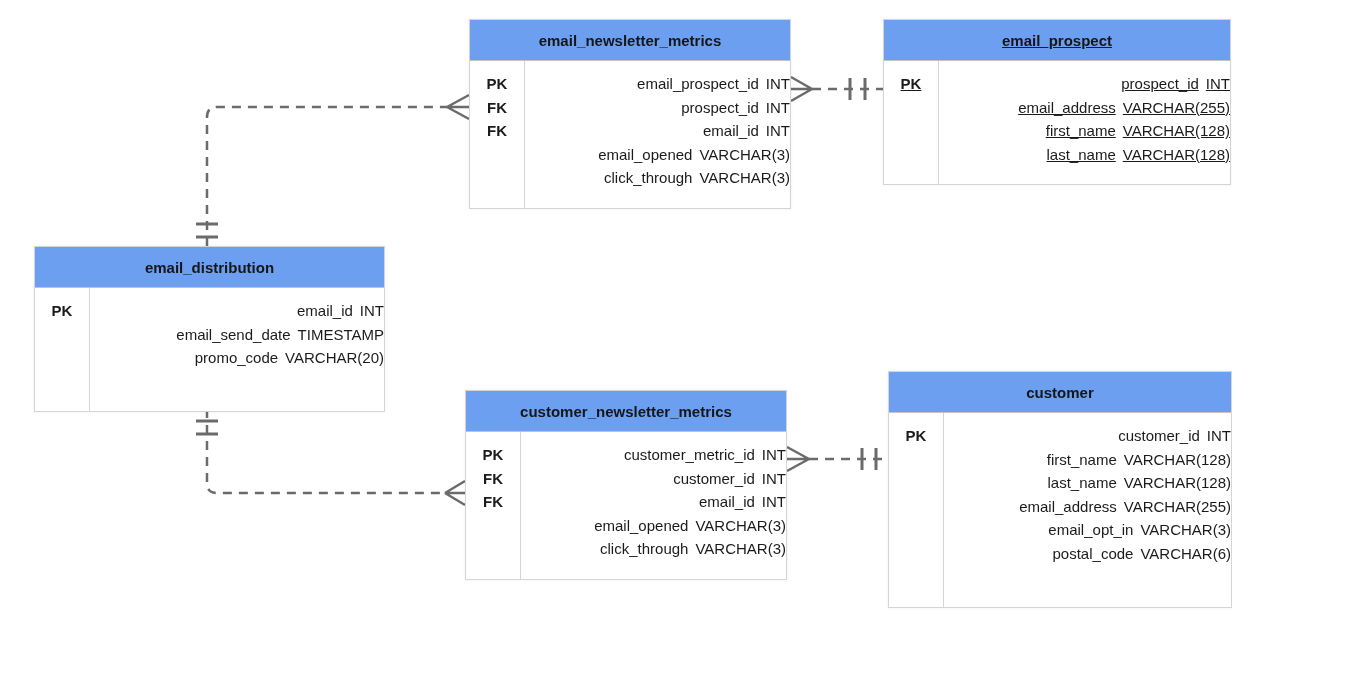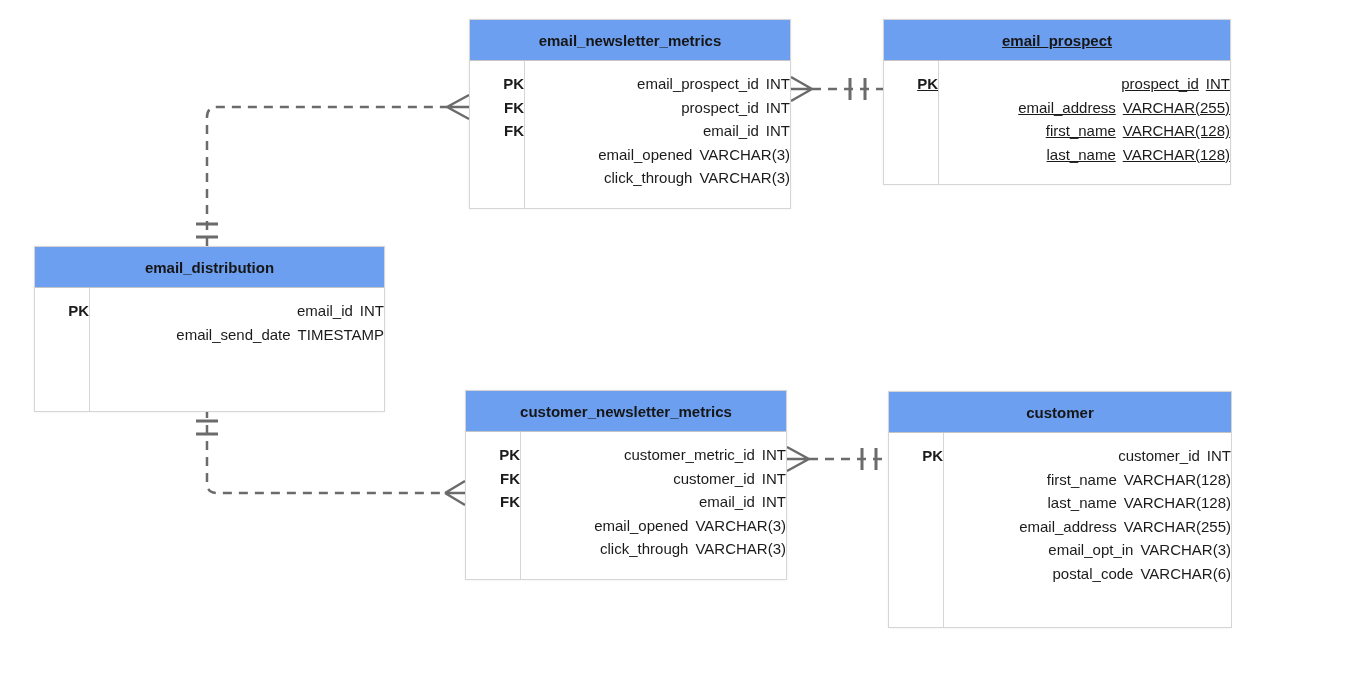--- a/index.html
+++ b/index.html
@@ -27,31 +27,31 @@
   }
   .t-header{
     height:41px;background:var(--header-fill);
     display:flex;align-items:center;justify-content:center;
     font-size:15px;font-weight:700;color:#161616;
     border-bottom:1px solid #c4c4c4;
   }
   .t-body{display:flex;}
   .t-keys{
     width:55px;flex:0 0 55px;border-right:1px solid var(--table-border);
-    padding:11px 0 18px;text-align:right;
+    padding:11px 0 18px;text-align:center;
   }
   .t-attrs{flex:1;padding:11px 0 18px 18px;overflow:hidden;text-align:right;}
   .k{height:23.5px;line-height:23.5px;font-size:15px;font-weight:700;}
   .a{height:23.5px;line-height:23.5px;font-size:15px;white-space:nowrap;}
   .ct{margin-left:7px;}
   #t0{left:469px;top:19px;width:322px;}
   #t1{left:883px;top:19px;width:348px;text-decoration:underline;}
   #t2{left:34px;top:246px;width:351px;}
   #t3{left:465px;top:390px;width:322px;}
-  #t4{left:888px;top:391px;width:344px;}
+  #t4{left:888px;top:371px;width:344px;}
 </style>
 </head>
 <body>
 
 <div id="canvas">
 
   <svg id="wires" width="1346" height="693" viewBox="0 0 1346 693">
 
     <g>
       <path class="wire" d="M812,89 L884,89"></path>
@@ -121,20 +121,21 @@
     <div class="t-body">
       <div class="t-keys">
           <div class="k">PK</div>
           <div class="k"></div>
           <div class="k"></div>
           <div class="k"></div>
         </div>
       <div class="t-attrs">
           <div class="a"><span class="cn">email_id</span><span class="ct">INT</span></div>
           <div class="a"><span class="cn">email_send_date</span><span class="ct">TIMESTAMP</span></div>
+          <div class="a"><span class="cn">promo_code</span><span class="ct">VARCHAR(20)</span></div>
         </div>
     </div>
   </div>
 
   <div class="tbl" id="t3">
     <div class="t-header">customer_newsletter_metrics</div>
     <div class="t-body">
       <div class="t-keys">
           <div class="k">PK</div>
           <div class="k">FK</div>

